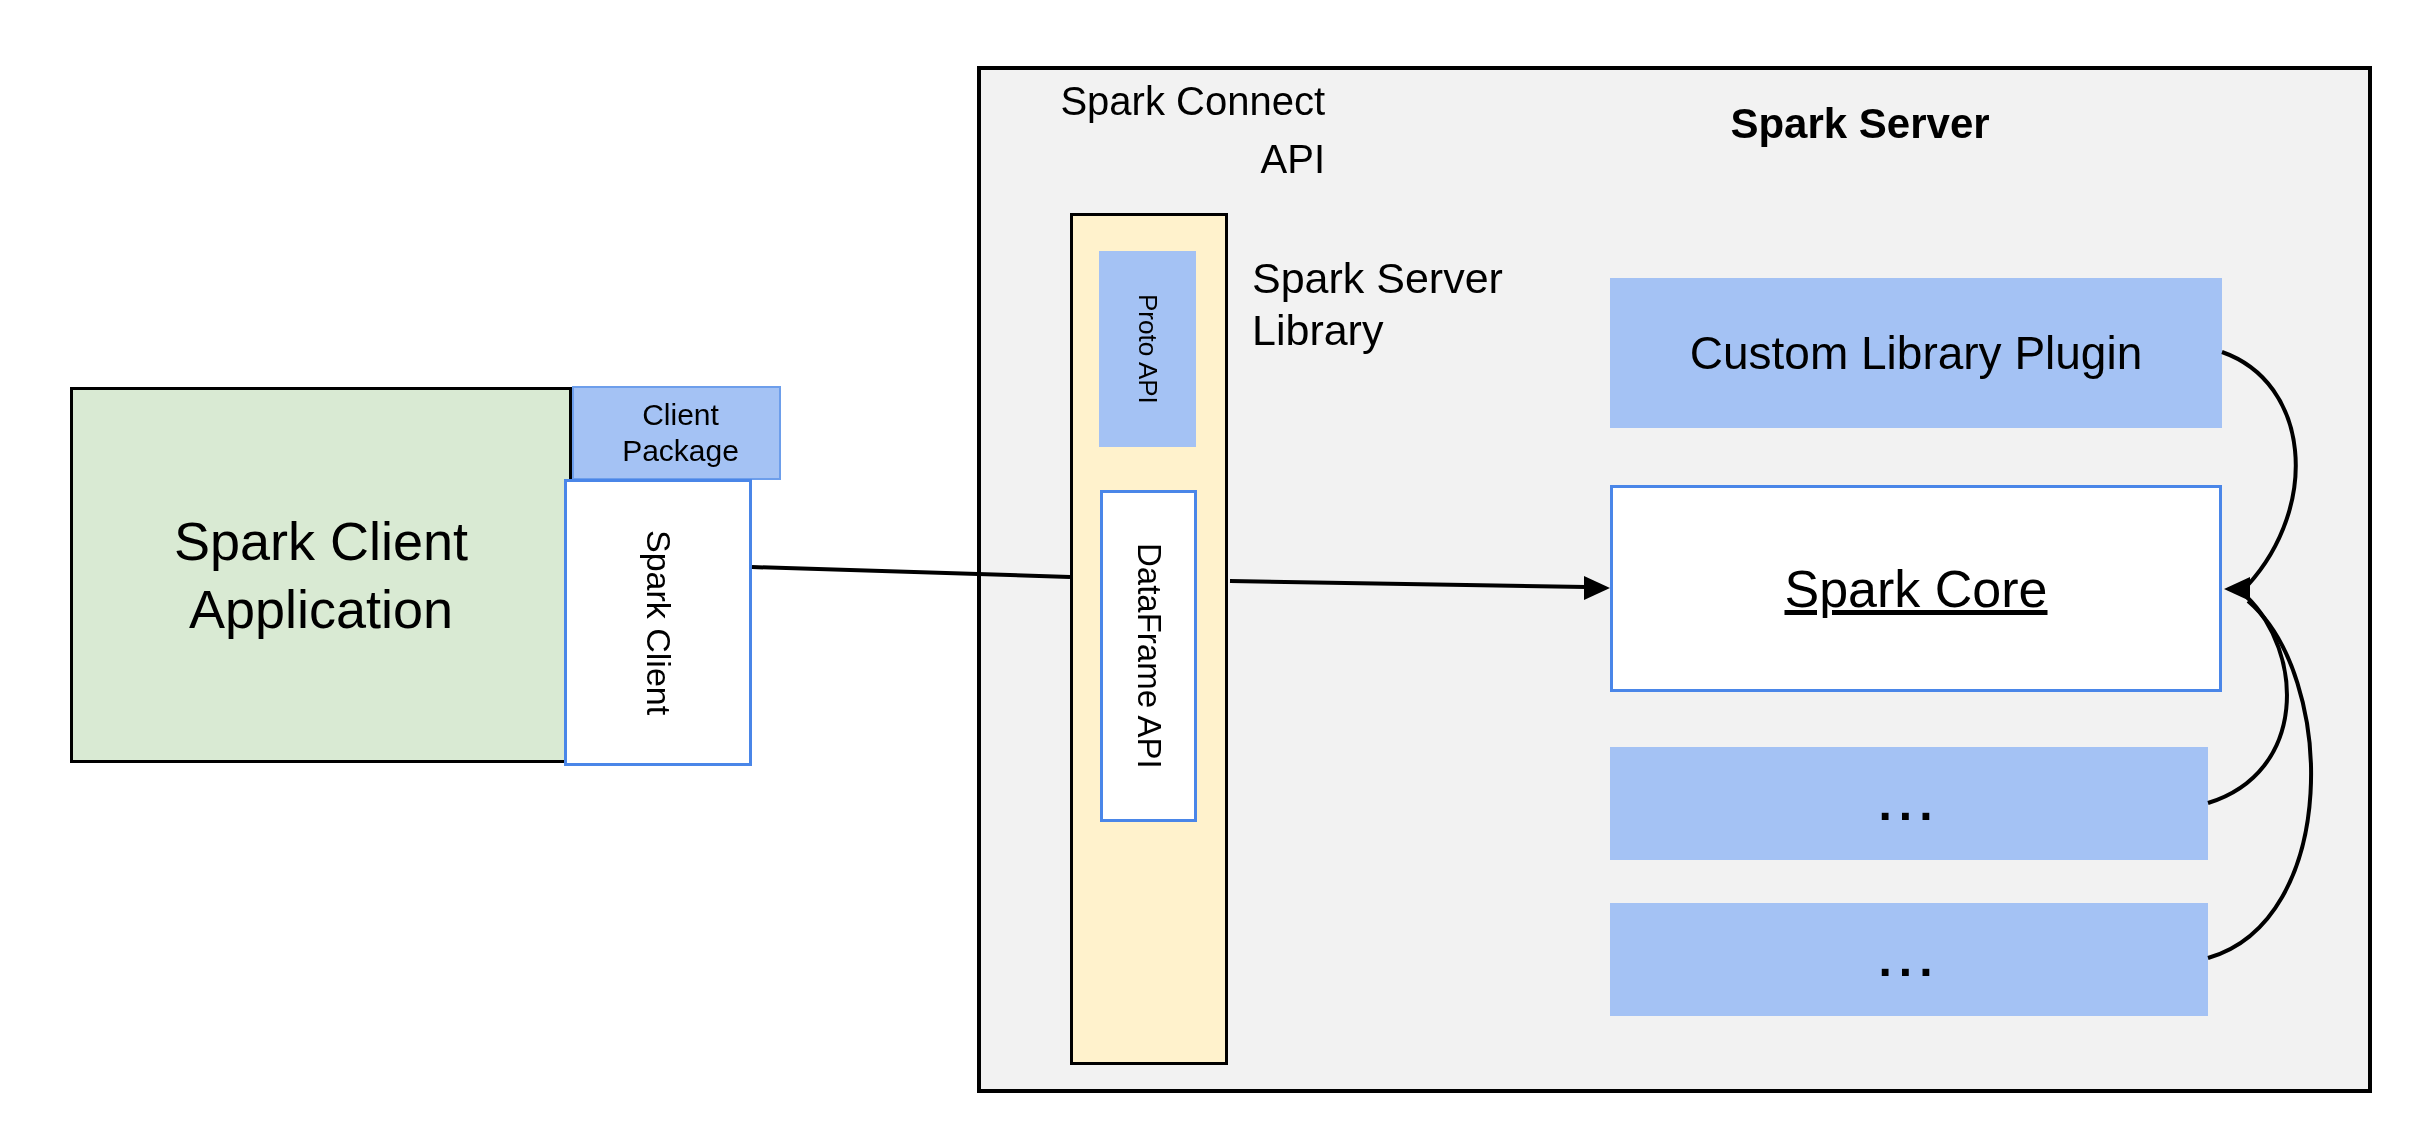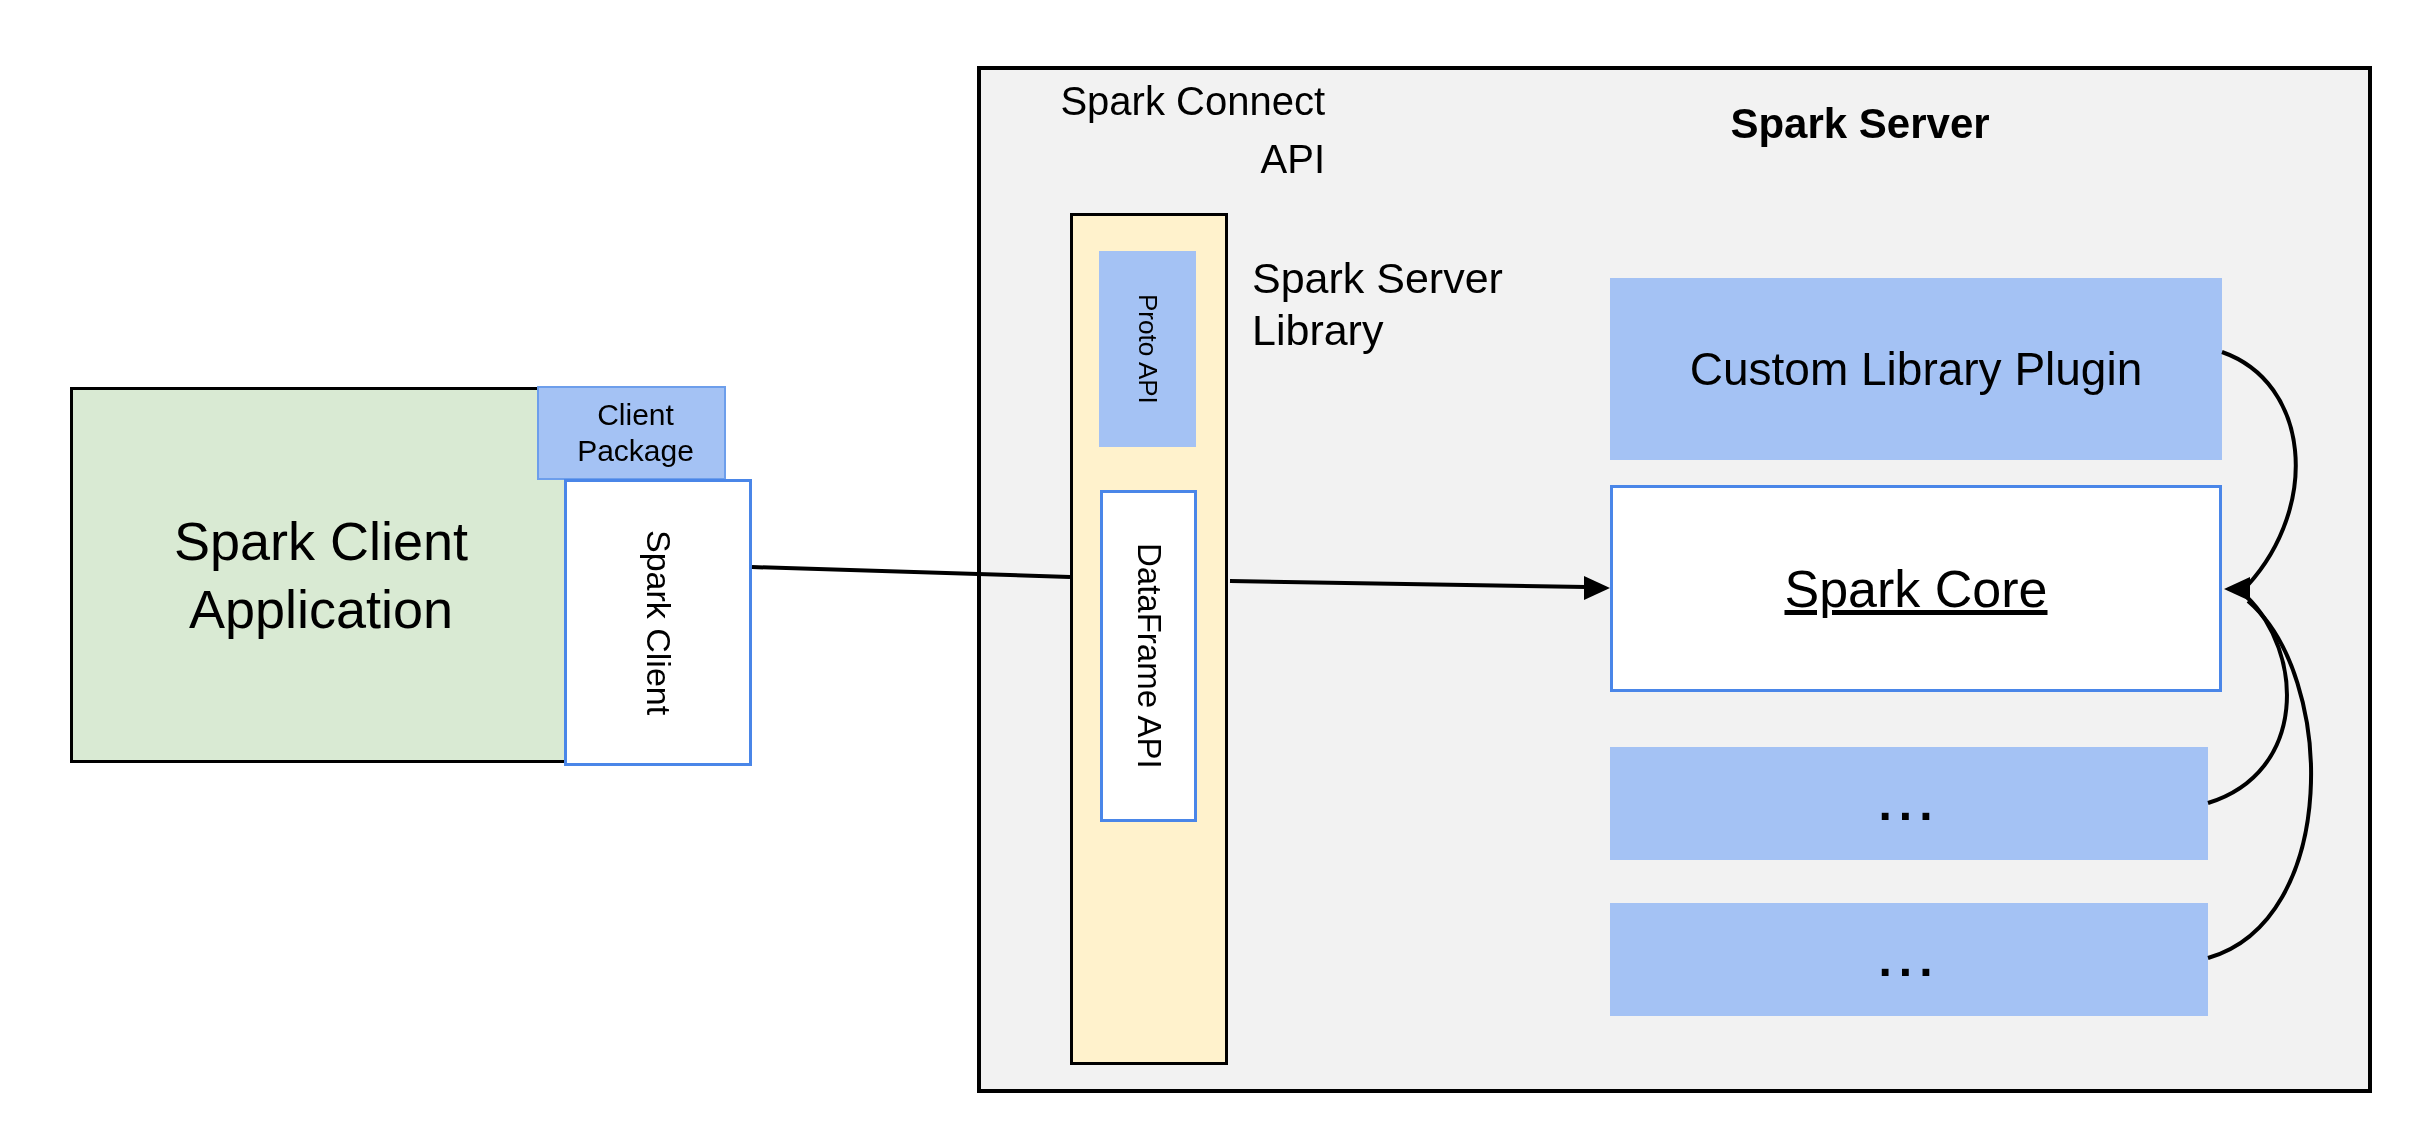--- a/index.html
+++ b/index.html
@@ -11,21 +11,21 @@
   body{background:#ffffff; font-family:"Liberation Sans", sans-serif; color:var(--text);}
   .stage{position:relative; width:2435px; height:1135px; background:#ffffff; overflow:hidden;}
   .abs{position:absolute;}
   .center{display:flex; align-items:center; justify-content:center; text-align:center;}
   .pre{white-space:pre-line;}
 
   
   .client-app{left:70px; top:387px; width:502px; height:376px;
     background:var(--green-fill); border:3px solid var(--line);
     font-size:54px; line-height:68px;}
-  .client-package{left:537px; top:386px; width:189px; height:94px;
+  .client-package{left:572px; top:386px; width:209px; height:94px;
     background:var(--blue-fill); border:2px solid var(--package-border);
     font-size:30px; line-height:36px;padding-left:8px;}
   .spark-client{left:564px; top:479px; width:188px; height:287px;
     background:#ffffff; border:3px solid var(--blue-border);}
   .vtext{writing-mode:vertical-rl; text-orientation:sideways;}
   .spark-client .vtext{font-size:34px;}
 
   
   .server-box{left:977px; top:66px; width:1395px; height:1027px;
     background:var(--gray-fill); border:4px solid var(--line);}
@@ -39,21 +39,21 @@
   .connect-col{left:1070px; top:213px; width:158px; height:852px;
     background:var(--yellow-fill); border:3px solid var(--line);}
   .proto-api{left:1099px; top:251px; width:97px; height:196px;
     background:var(--blue-fill); font-size:26px;}
   .dataframe-api{left:1100px; top:490px; width:97px; height:332px;
     background:#ffffff; border:3px solid var(--blue-border); font-size:33px;}
   .library-label{left:1252px; top:252px; width:420px;
     font-size:43px; line-height:52px; text-align:left;}
 
   
-  .plugin-box{left:1610px; top:278px; width:612px; height:182px;
+  .plugin-box{left:1610px; top:278px; width:612px; height:150px;
     background:var(--blue-fill); font-size:46px;}
   .core-box{left:1610px; top:485px; width:612px; height:207px;
     background:#ffffff; border:3px solid var(--blue-border); font-size:52px;text-decoration:underline;}
   .more-box-1{left:1610px; top:747px; width:598px; height:113px;
     background:var(--blue-fill);}
   .more-box-2{left:1610px; top:903px; width:598px; height:113px;
     background:var(--blue-fill);}
   .dots{font-size:48px; font-weight:bold; letter-spacing:7px;}
 
   svg.overlay{position:absolute; left:0; top:0; width:2435px; height:1135px; pointer-events:none;}

